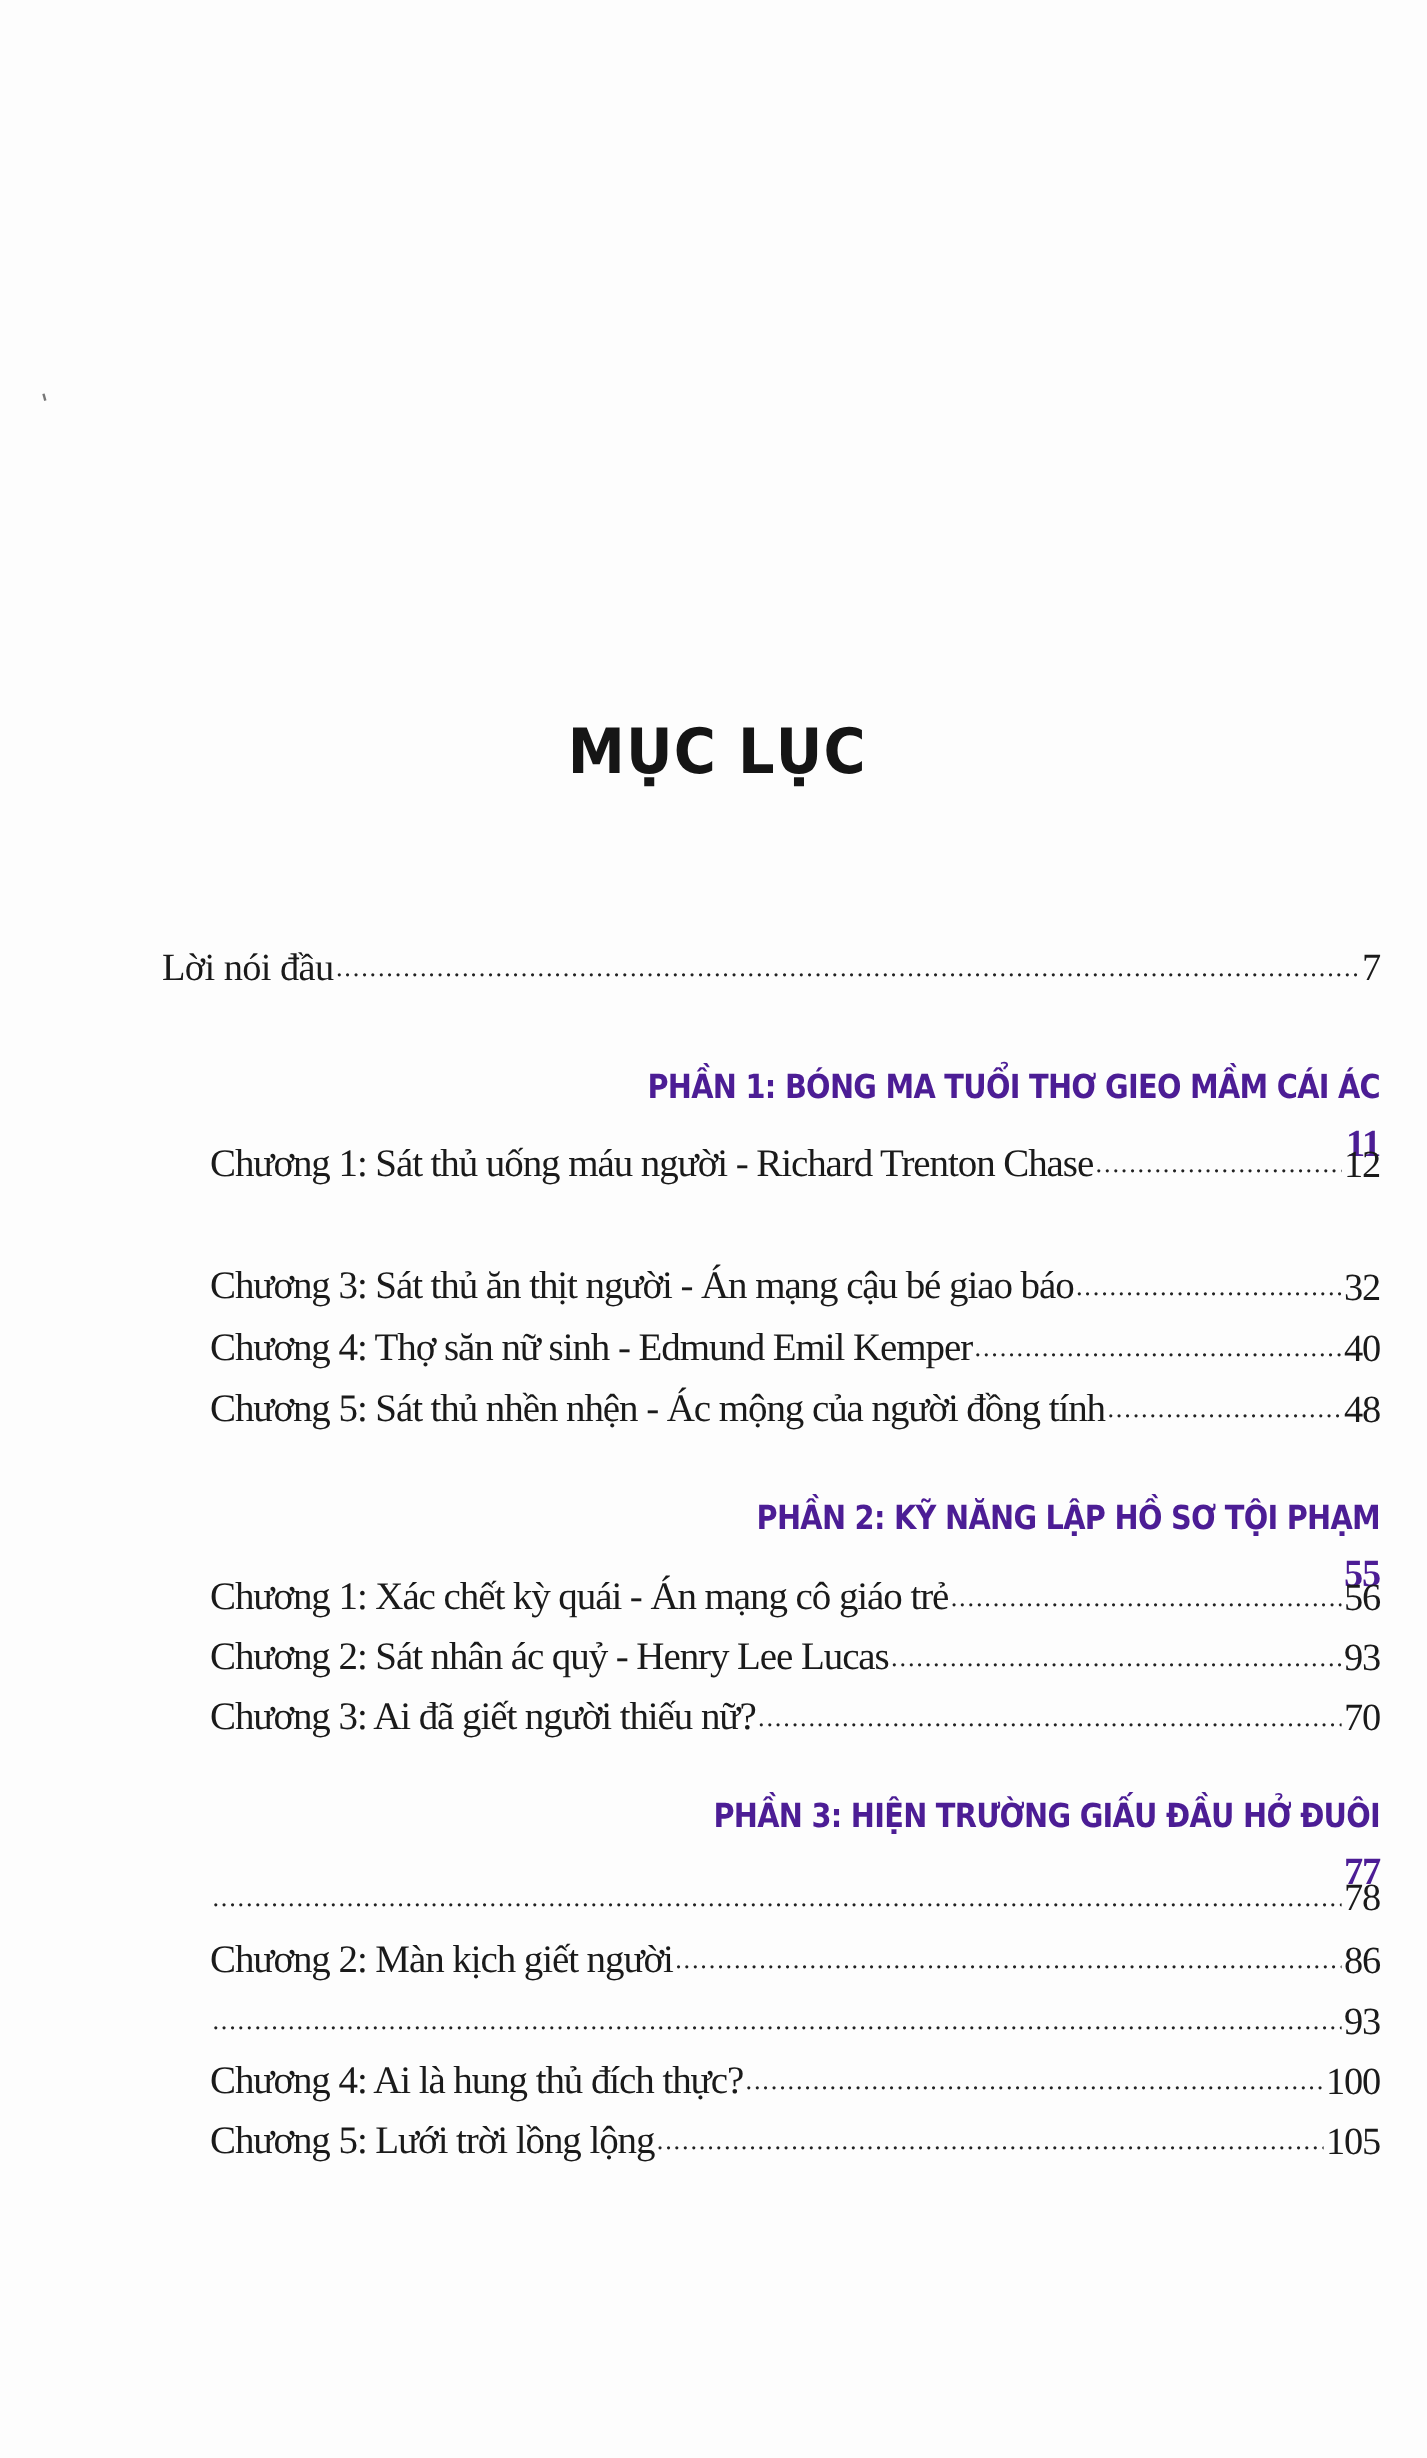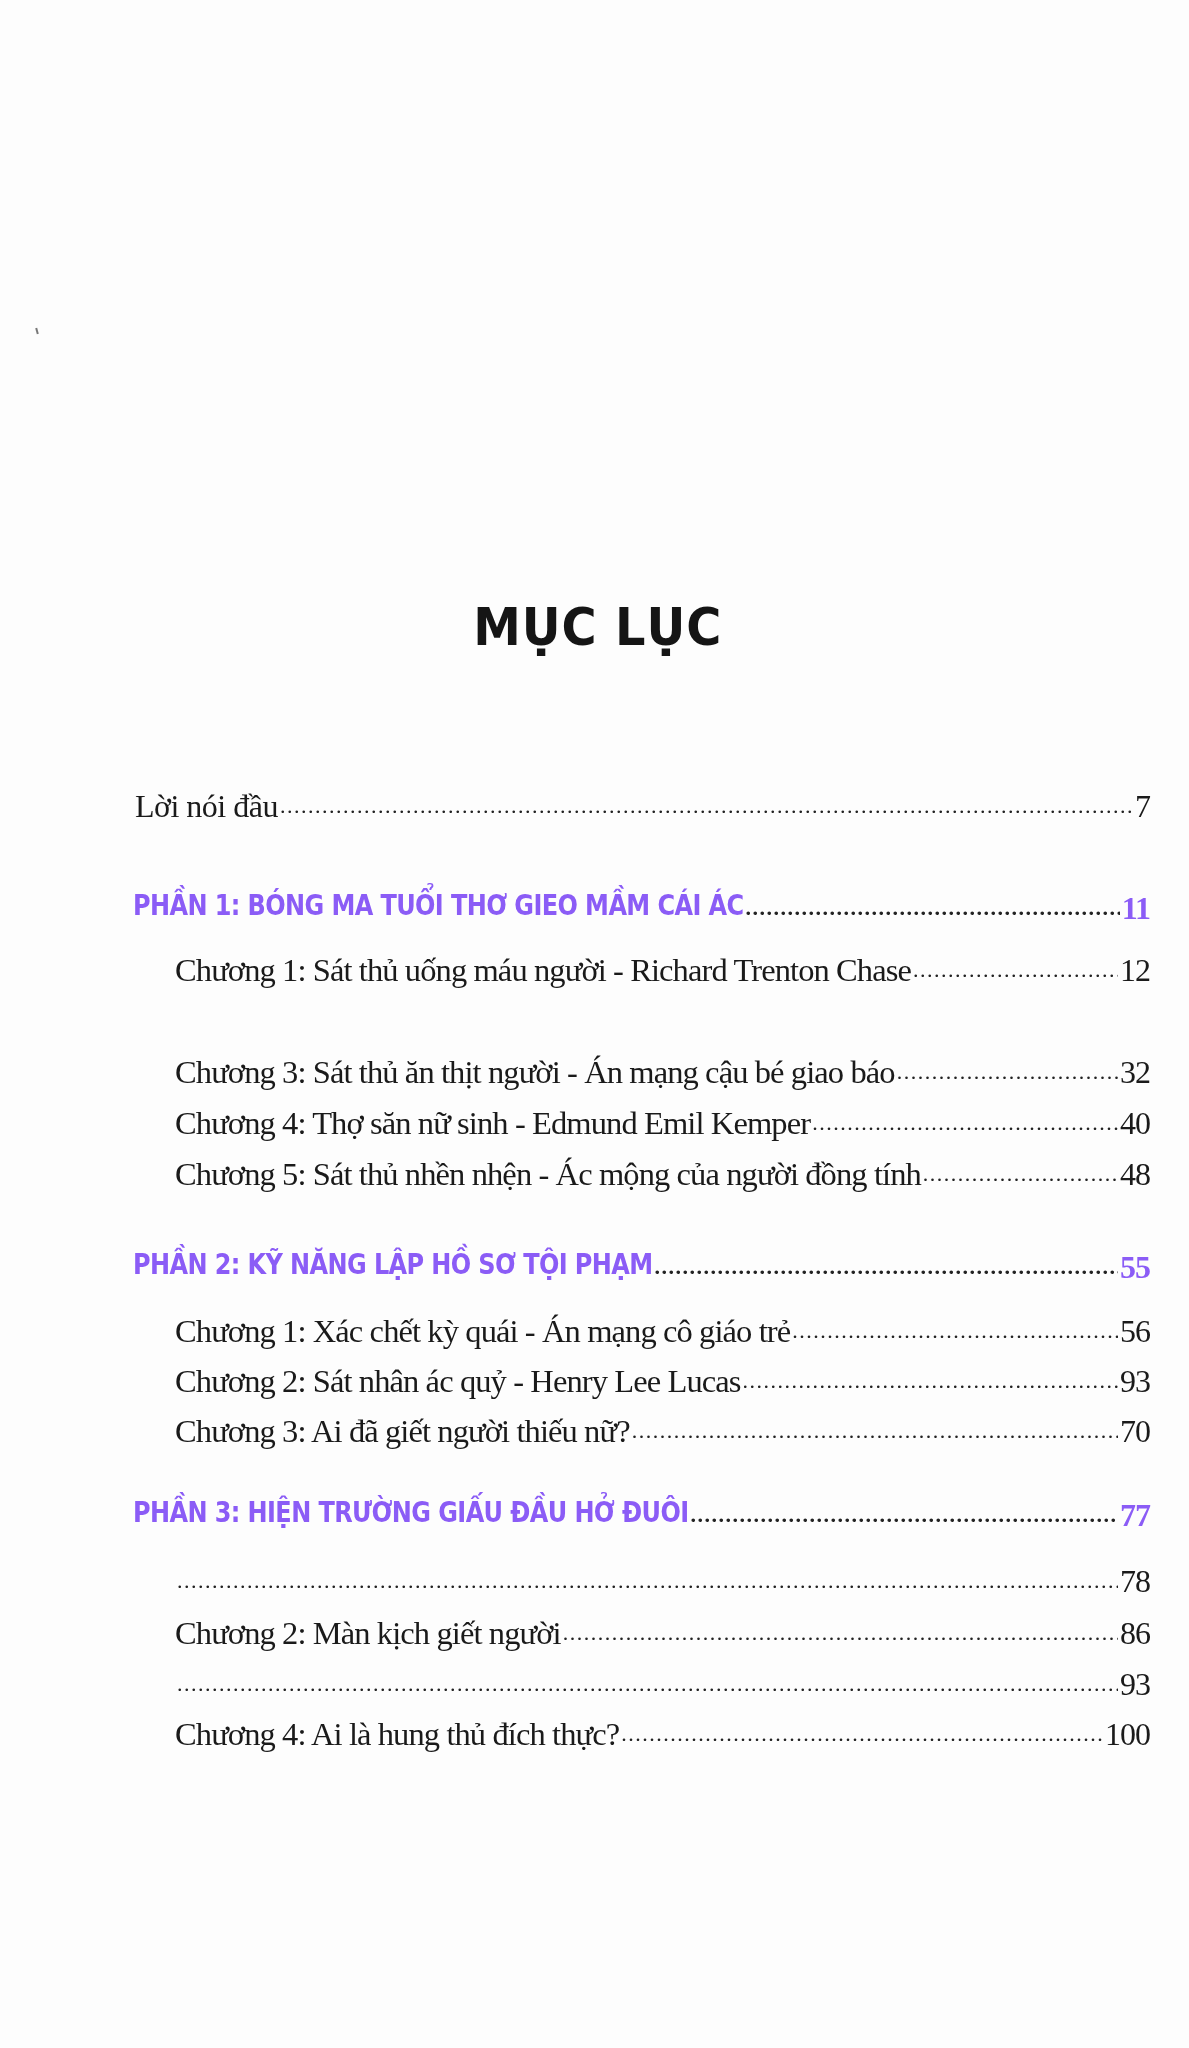--- a/index.html
+++ b/index.html
@@ -24,21 +24,21 @@
     flex: 1 1 auto; overflow: hidden; margin: 0 2px;
     font-family: "Liberation Serif", serif; font-size: 22px; letter-spacing: 1.5px; color: #222;
   }
   .row .leader::before {
     content: "................................................................................................................................................................................................................................................................";
   }
   .row .page { flex: 0 0 auto; font-family: "Liberation Serif", serif; font-size: 32px; letter-spacing: -1px; }
   .preface { left: 135px; font-family: "Liberation Serif", serif; font-size: 32px; letter-spacing: -0.5px; }
   .part {
     left: 133px; font-family: "DejaVu Sans", sans-serif; font-weight: bold; font-size: 24px;
-    letter-spacing: -0.6px; color: #8b5cf6;
+    letter-spacing: -0.6px; color: #4c1d95; flex-direction: column;
   }
   .part .label { transform: scaleY(1.15); transform-origin: 0 80%; display: inline-block; }
   .chapter { left: 175px; font-family: "Liberation Serif", serif; font-size: 32.5px; letter-spacing: -0.9px; margin-top: 12px; }
 </style>
 </head>
 <body>
 
 <div class="speck"></div>
 
 <h1 class="title">MỤC LỤC</h1>
@@ -114,13 +114,18 @@
   </div>
   <div class="row chapter" style="top:1650px">
     <span class="leader"></span>
     <span class="page">93</span>
   </div>
   <div class="row chapter" style="top:1700px">
     <span class="label">Chương 4: Ai là hung thủ đích thực?</span>
     <span class="leader"></span>
     <span class="page">100</span>
   </div>
+  <div class="row chapter" style="top:1750px">
+    <span class="label">Chương 5: Lưới trời lồng lộng</span>
+    <span class="leader"></span>
+    <span class="page">105</span>
+  </div>
 </div>
 
 </body></html>

